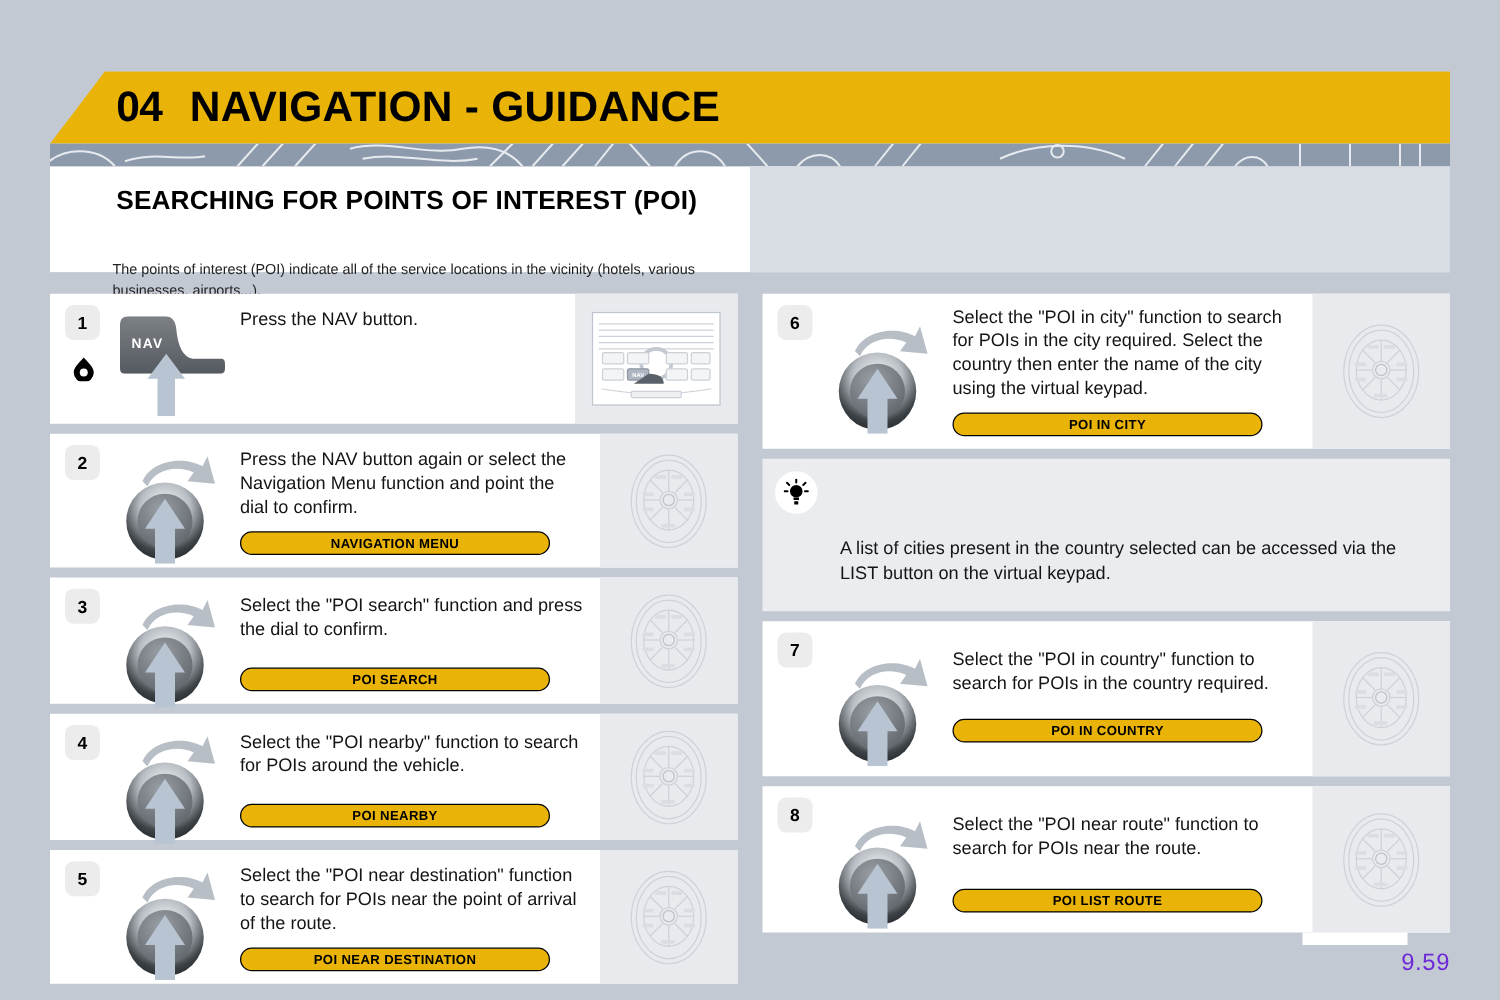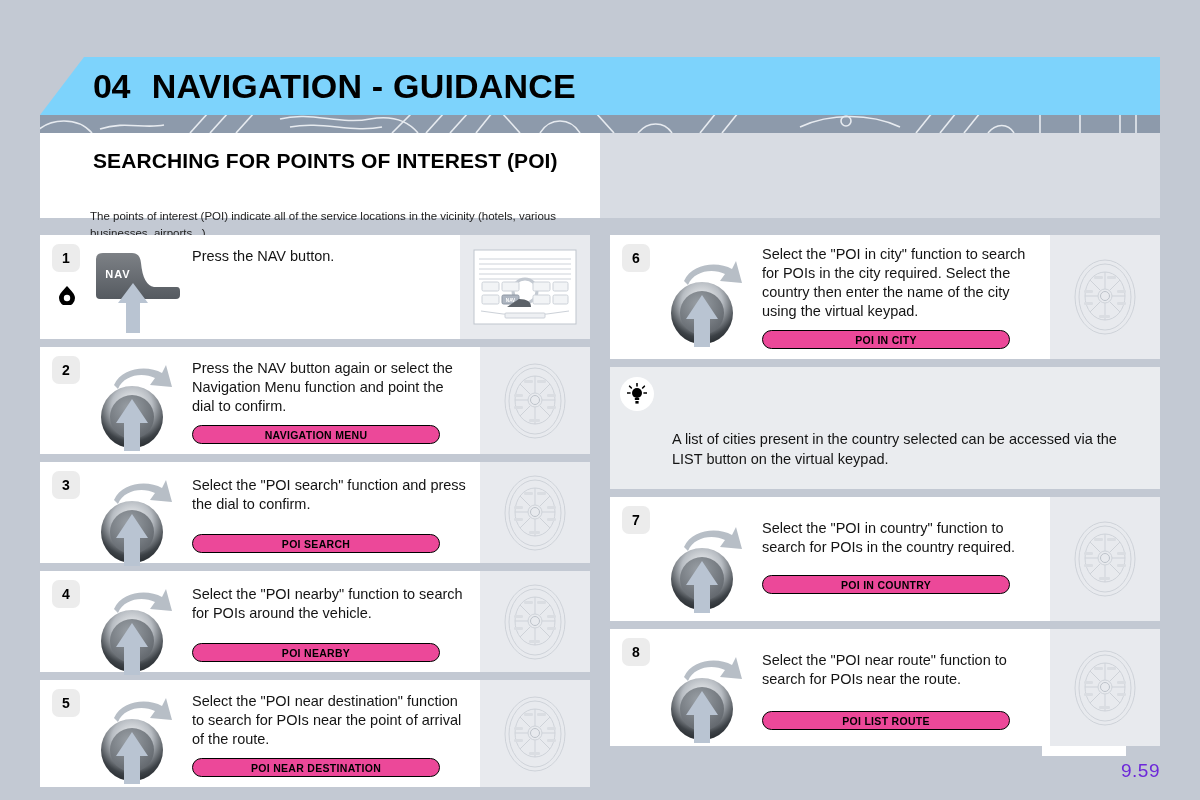--- a/index.html
+++ b/index.html
@@ -12,21 +12,21 @@
   #page {
     position: relative;
     width: 1200px; height: 800px;
   }
 
   
   .chapter-header {
     position: absolute;
     left: 40px; top: 57px;
     width: 1120px; height: 58px;
-    background: #7dd3fc;
+    background: #eab308;
     -webkit-clip-path: polygon(44px 0, 1120px 0, 1120px 58px, 0 58px);
     clip-path: polygon(44px 0, 1120px 0, 1120px 58px, 0 58px);
     display: flex;
     align-items: center;
   }
   .chapter-header .chapter-num {
     margin-left: 53px;
     font-size: 34px;
     font-weight: bold;
     color: #000;
@@ -161,21 +161,21 @@
   .step-para {
     font-size: 14.5px;
     line-height: 19px;
     color: #141414;
   }
   .menu-pill {
     margin-top: 9px;
     height: 19px;
     border: 1.6px solid #000;
     border-radius: 11px;
-    background: #ec4899;
+    background: #eab308;
     display: flex;
     align-items: center;
     justify-content: center;
     font-size: 10.5px;
     font-weight: bold;
     letter-spacing: 0.3px;
     color: #000;
   }
   .pill-w-left  { width: 248px; margin-left: 0; }
   .pill-w-right { width: 248px; margin-left: 0; }

